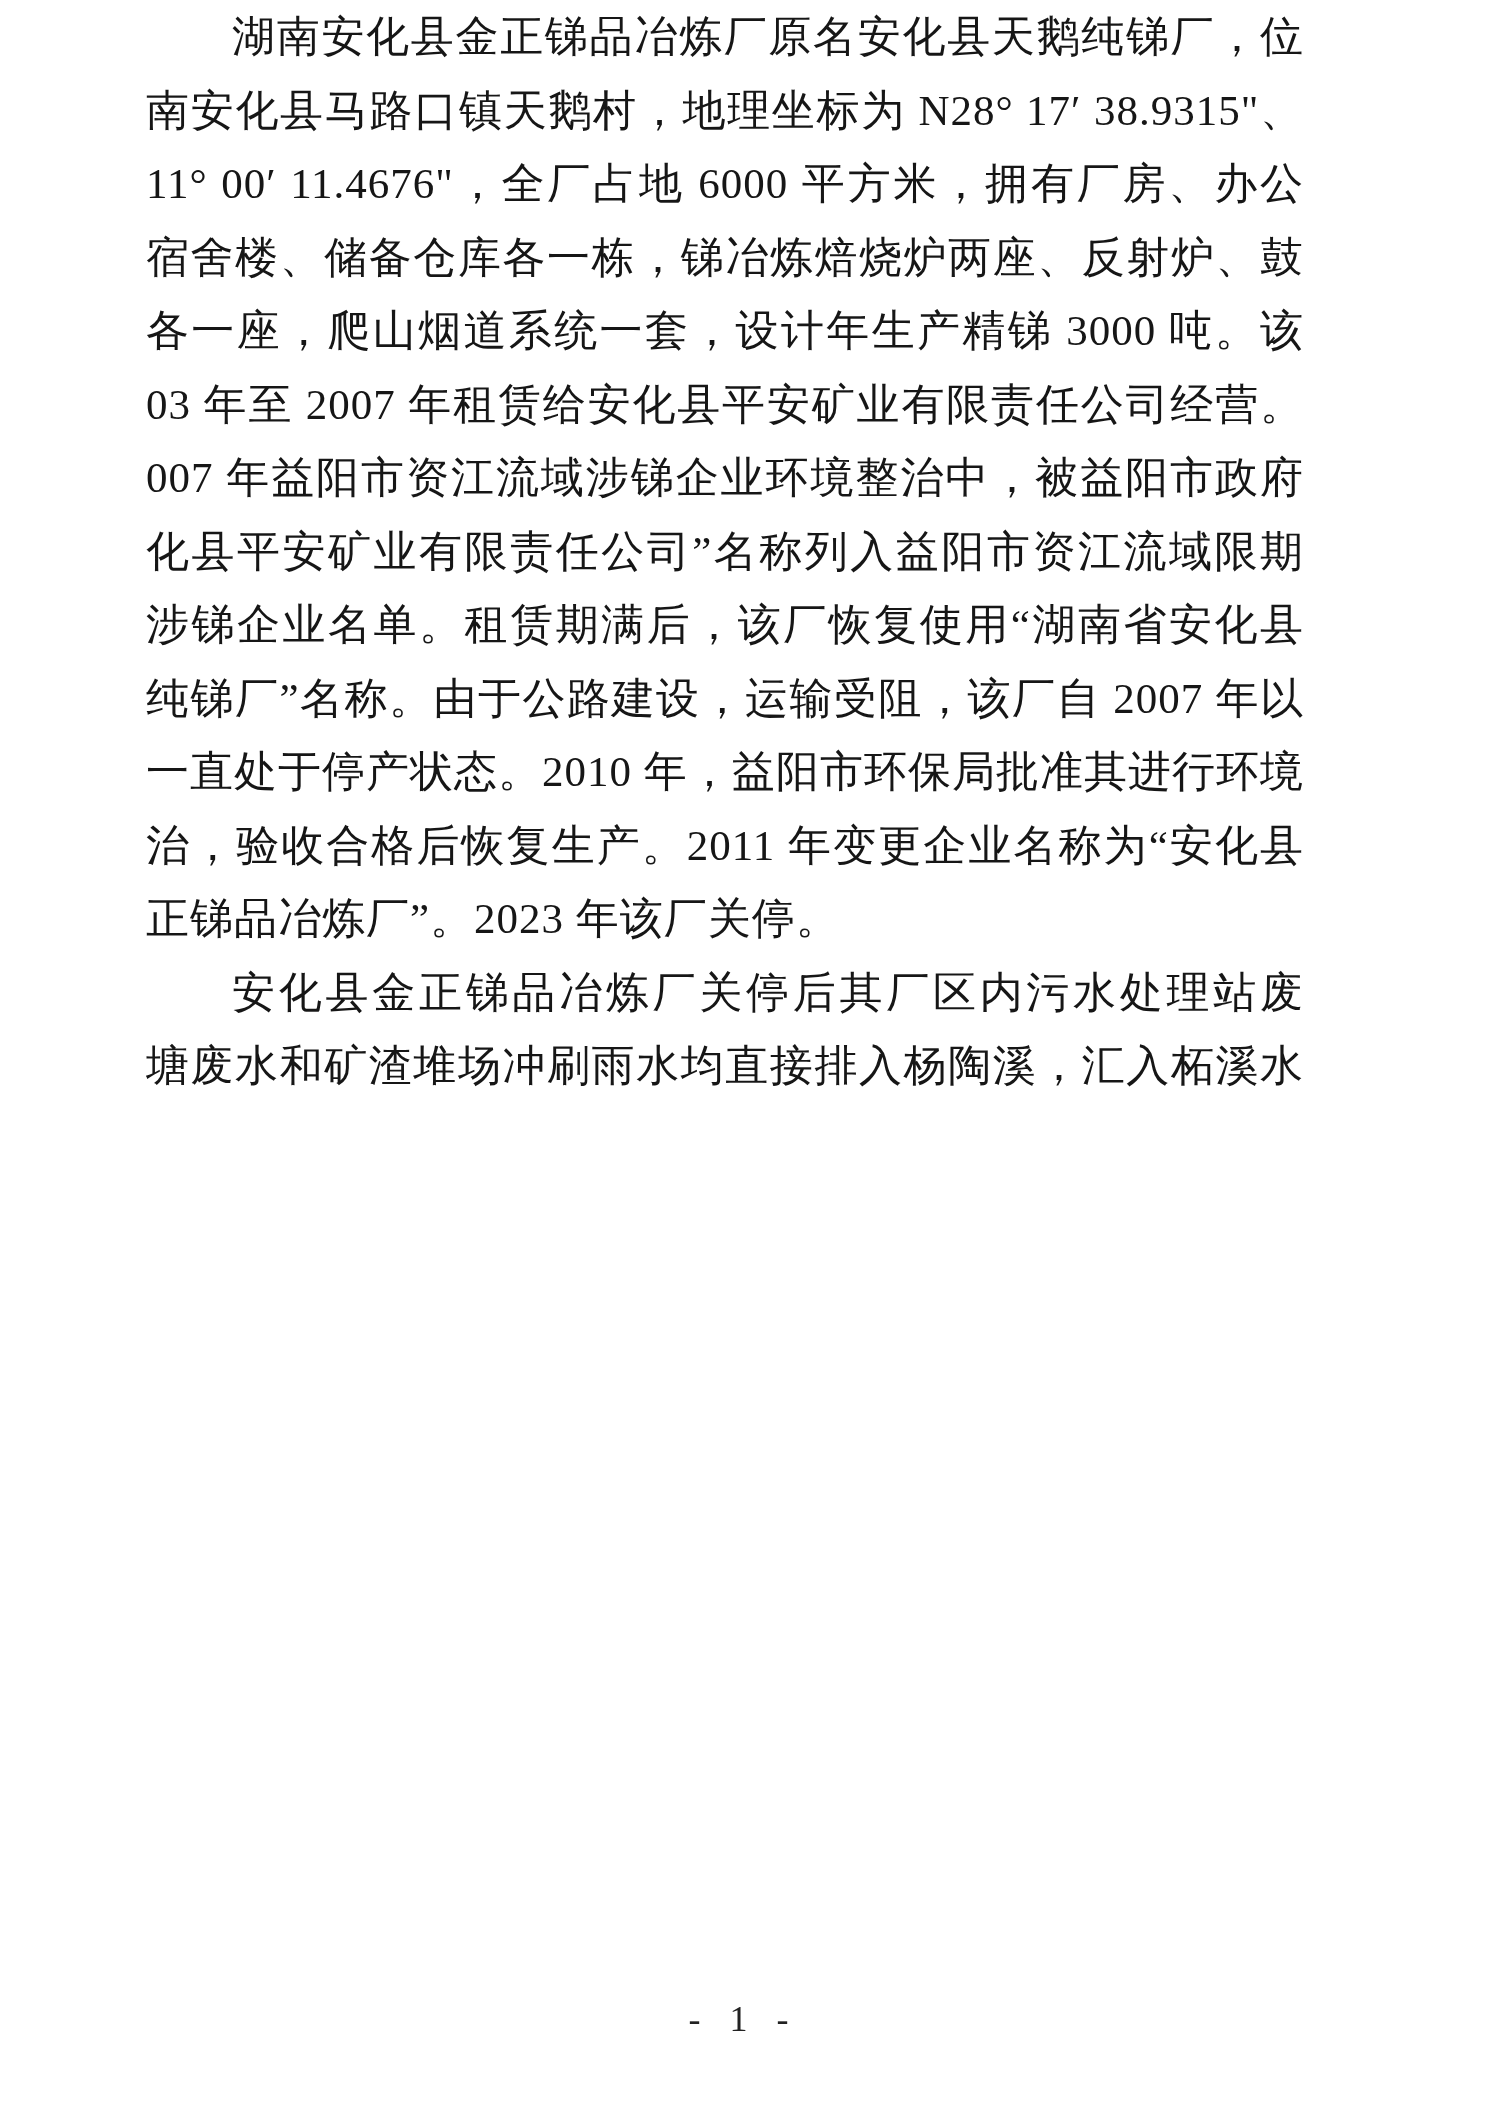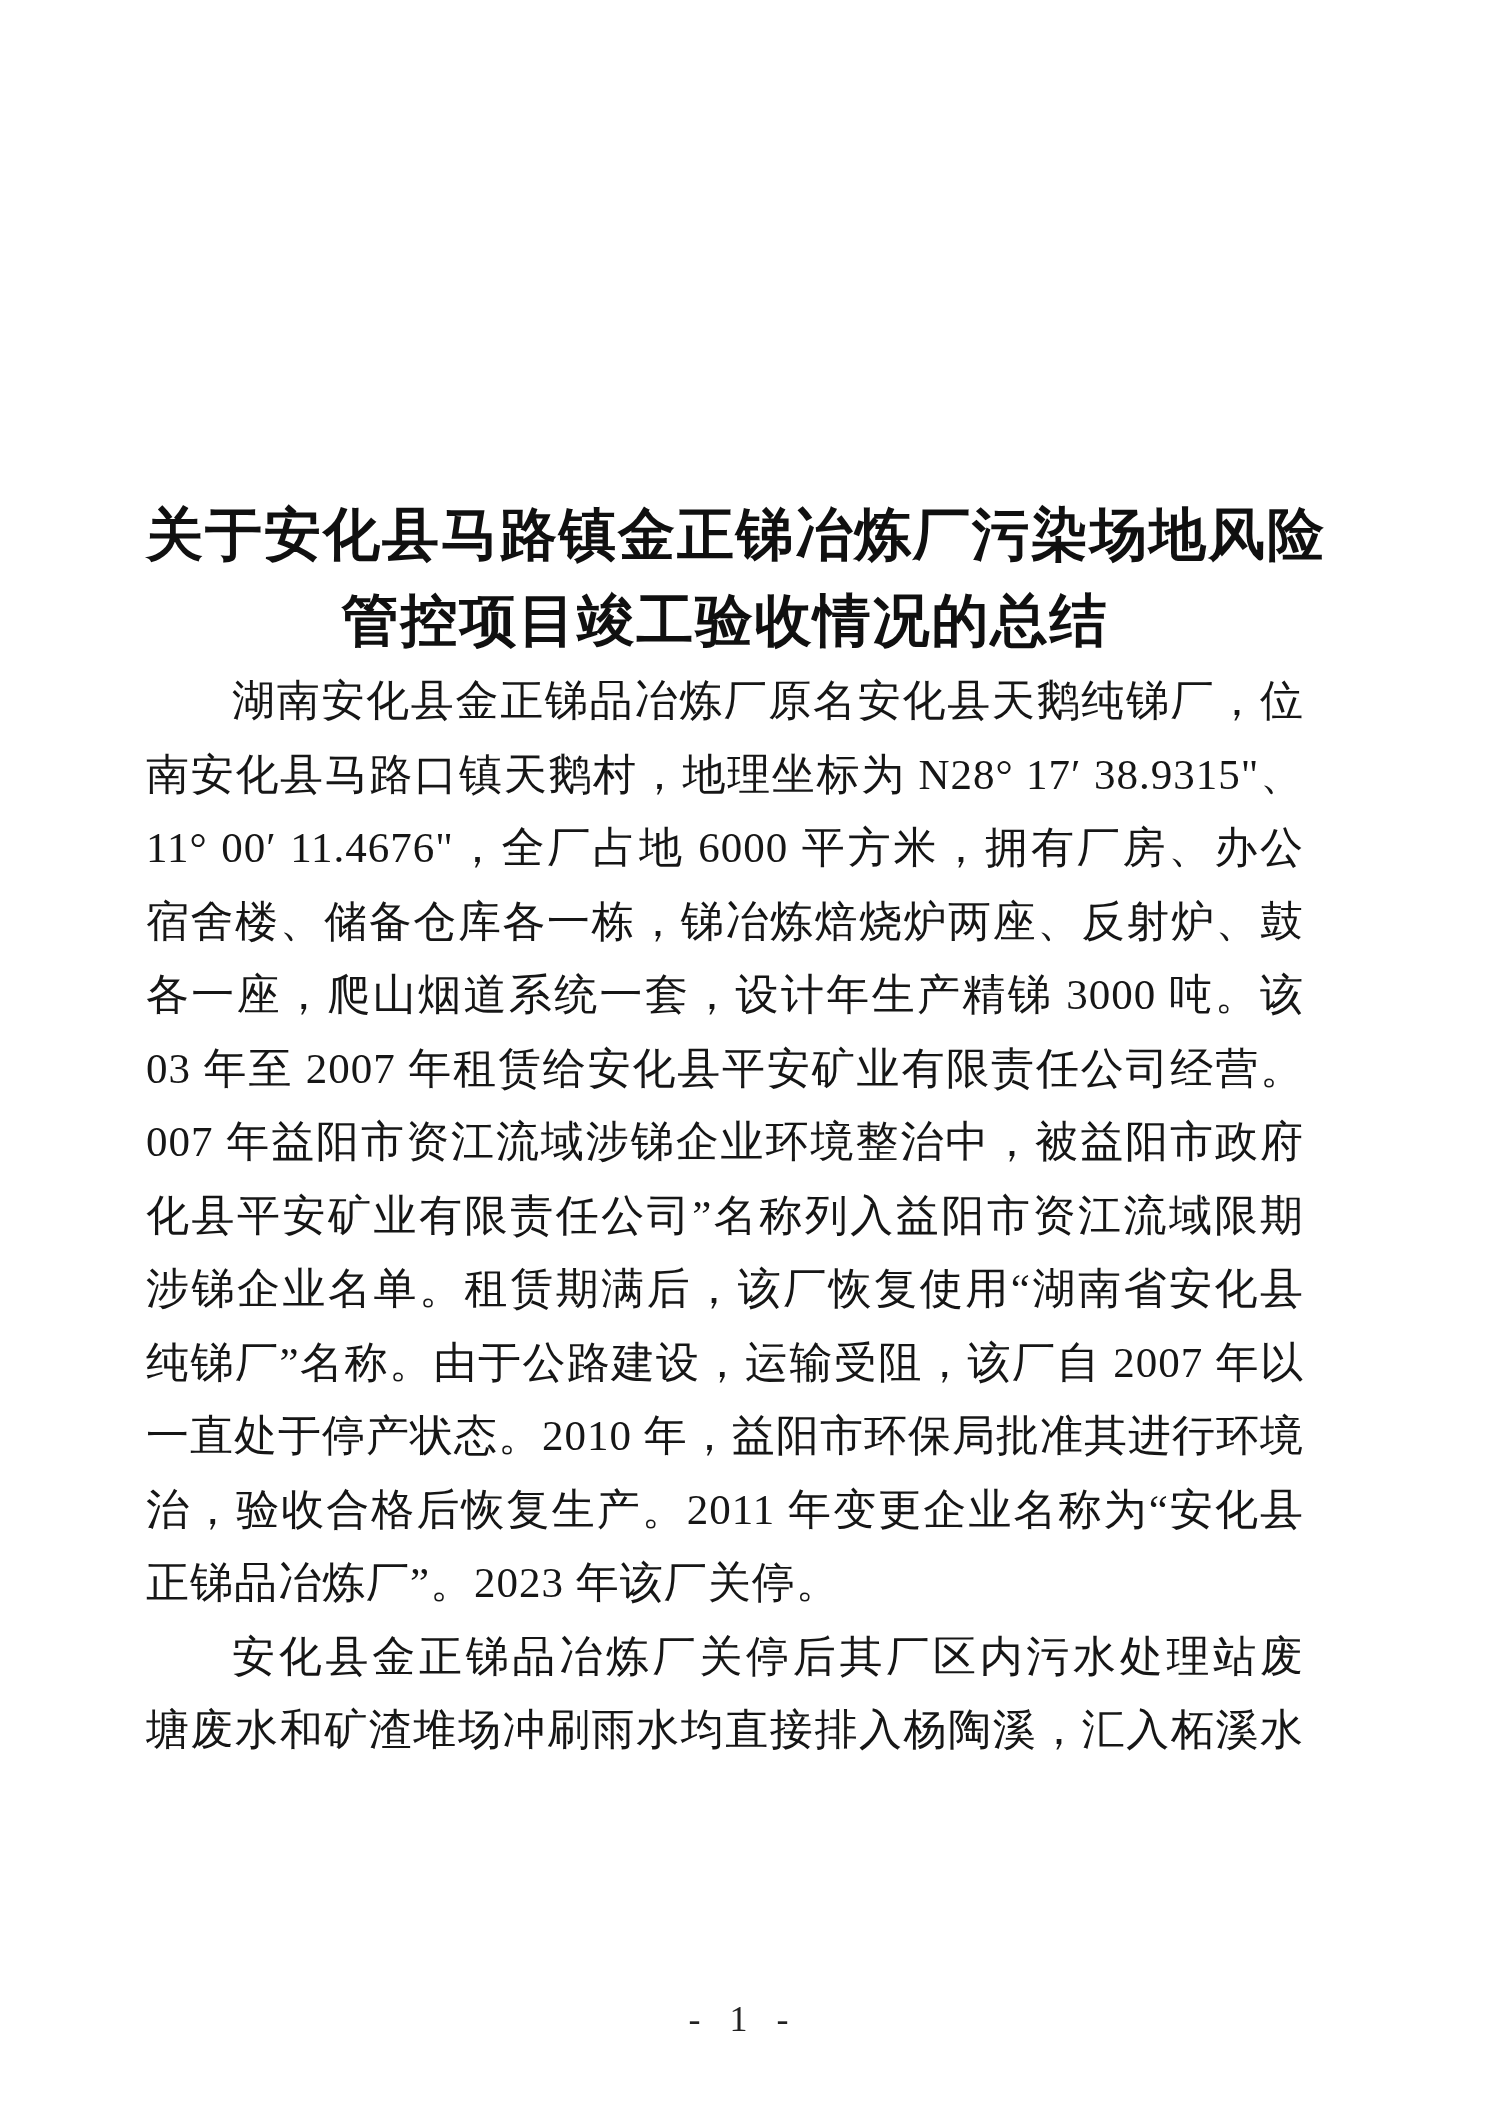--- a/index.html
+++ b/index.html
@@ -73,24 +73,20 @@
     color: #222222;
     font-family: "Liberation Serif", serif;
   }
 </style>
 </head>
 <body>
 
 <div class="page">
   <div class="content">
 
-    <div class="title-block">
-      <div class="title-line">关于安化县马路镇金正锑冶炼厂污染场地风险</div>
-      <div class="title-line">管控项目竣工验收情况的总结</div>
-    </div>
 
 
     <div class="body-lines" id="body-lines">
         <div class="line first justify">湖南安化县金正锑品冶炼厂原名安化县天鹅纯锑厂，位于湖</div>
         <div class="line justify">南安化县马路口镇天鹅村，地理坐标为 N28° 17′ 38.9315"、E1</div>
         <div class="line justify">11° 00′ 11.4676"，全厂占地 6000 平方米，拥有厂房、办公楼、</div>
         <div class="line justify">宿舍楼、储备仓库各一栋，锑冶炼焙烧炉两座、反射炉、鼓风炉</div>
         <div class="line justify">各一座，爬山烟道系统一套，设计年生产精锑 3000 吨。该厂 20</div>
         <div class="line justify">03 年至 2007 年租赁给安化县平安矿业有限责任公司经营。在 2</div>
         <div class="line justify">007 年益阳市资江流域涉锑企业环境整治中，被益阳市政府以“安</div>

